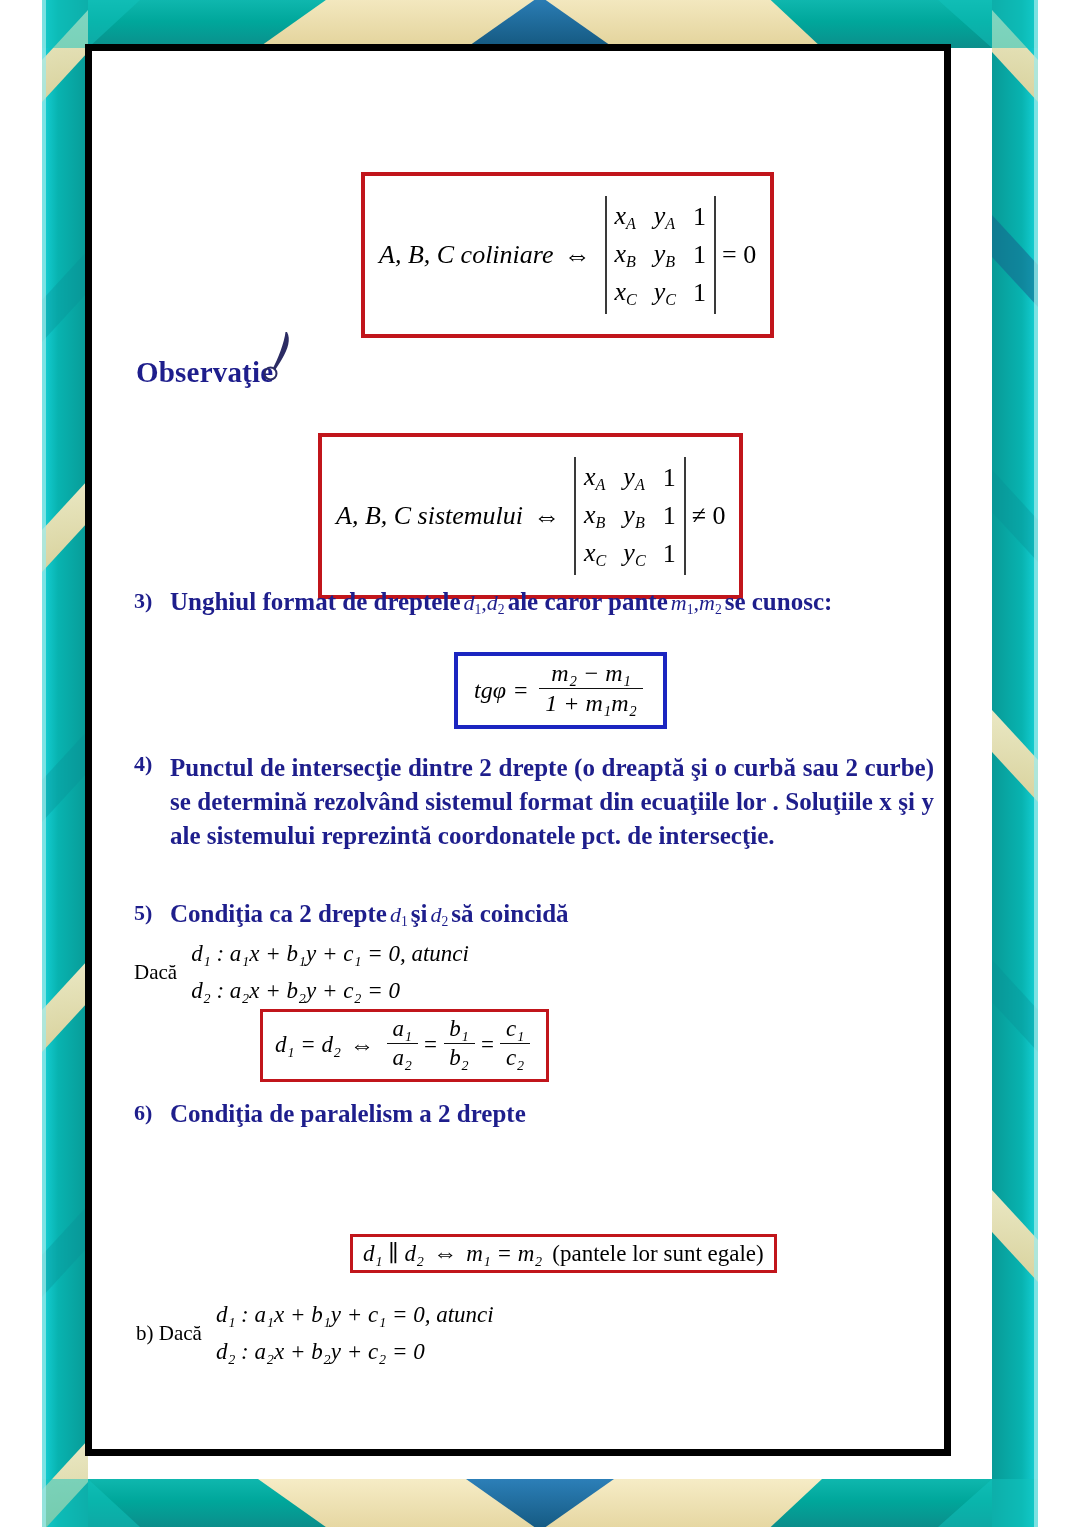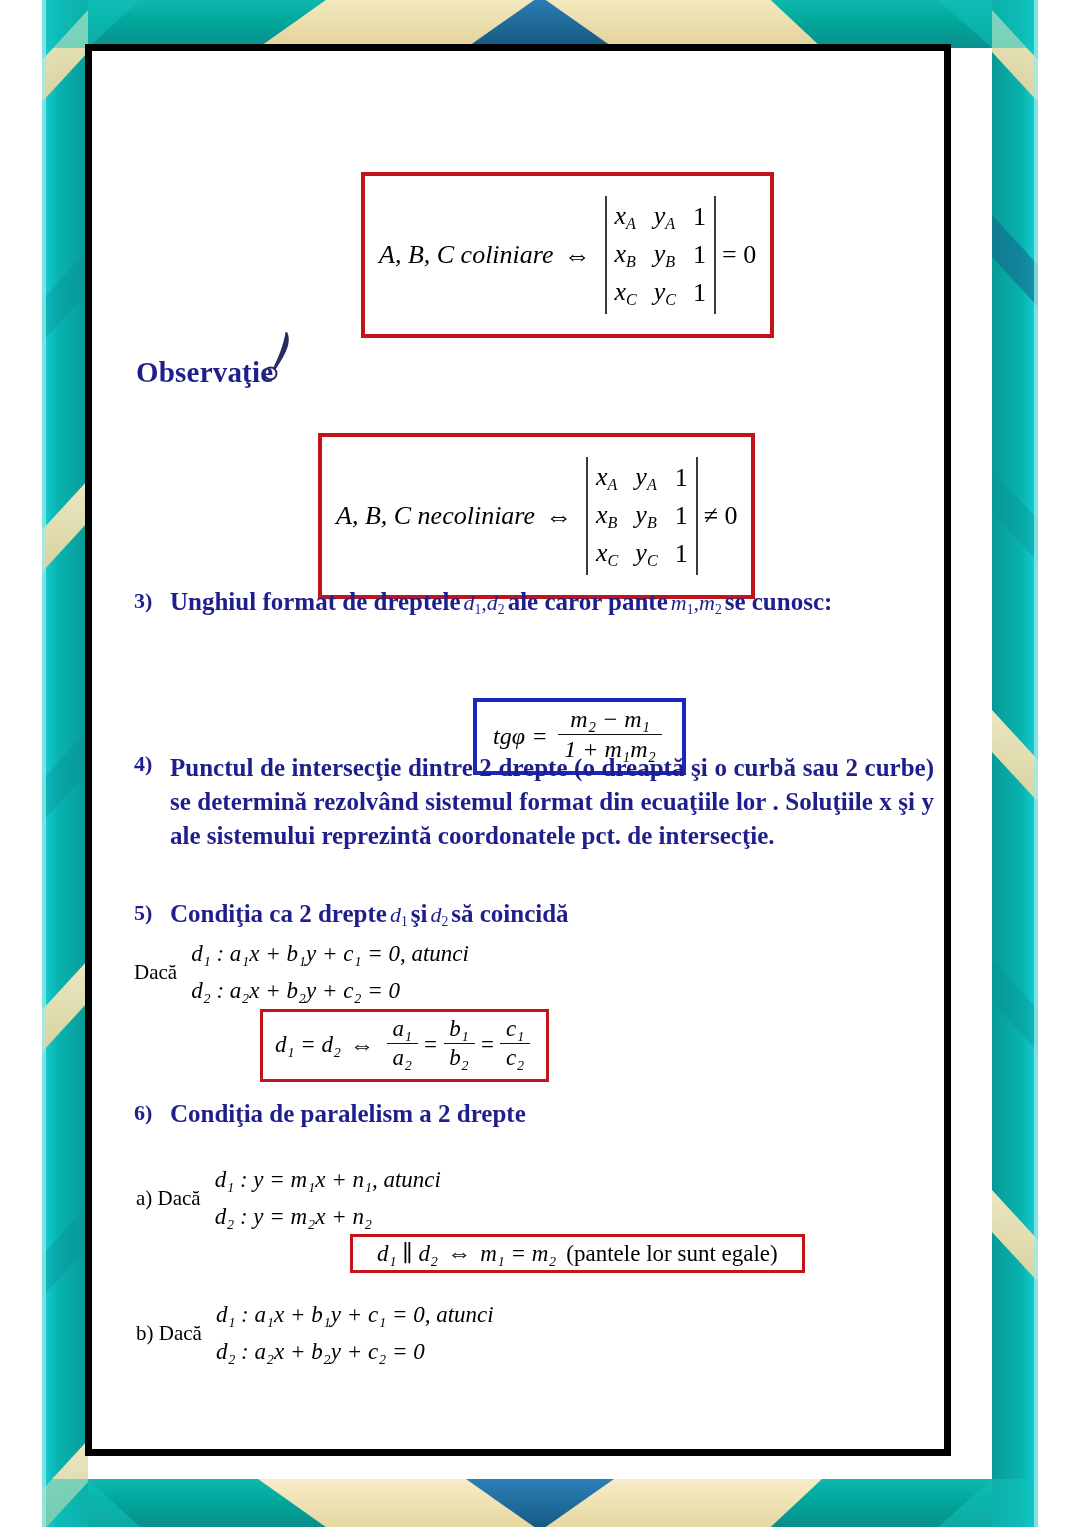--- a/index.html
+++ b/index.html
@@ -259,21 +259,21 @@
       <svg width="34" height="52" viewBox="0 0 34 52" xmlns="http://www.w3.org/2000/svg">
         <path d="M26 3 C30 10 27 20 21 30 C18 35 16 38 14.5 40.5 L12 39 C14 35 17 29 19.5 22 C22 15 24 8 24.5 3 Z" fill="#2b2b63"></path>
         <circle cx="9.5" cy="44.5" r="6" fill="none" stroke="#2b2b63" stroke-width="2"></circle>
       </svg>
     </span>
   </div>
 
   <div class="abs-el" style="left:226px; top:382px;">
     <div class="boxred">
       <span style="display:inline-flex; align-items:center; font-size:26px;">
-        <span class="mi">A, B, C  necoliniare</span>
+        <span class="mi">A, B, C  sistemului</span>
         <span class="op" style="font-size:27px; padding:0 10px;">⇔</span>
         <span class="det">
           <table>
             <tbody>
                   <tr>
               <td><span class="mi">x</span><span class="sub">A</span></td>
               <td><span class="mi">y</span><span class="sub">A</span></td>
               <td class="lastcol">1</td>
             </tr>
             <tr>
@@ -292,21 +292,21 @@
         <span style="font-style:normal; padding-left:2px;">≠ 0</span>
       </span>
     </div>
   </div>
 
   <div class="abs-el numitem" style="left:42px; top:537px; width:790px;">
     <span class="marker">3)</span>
     <span class="body">Unghiul format de dreptele<span class="inl-math">d<span class="subn">1</span>,d<span class="subn">2</span></span>ale caror pante<span class="inl-math">m<span class="subn">1</span>,m<span class="subn">2</span></span>se cunosc:</span>
   </div>
 
-  <div class="abs-el" style="left:381px; top:601px;margin-top:46px;">
+  <div class="abs-el" style="left:362px; top:601px;">
     <div class="boxblue">
       <span style="display:inline-flex; align-items:center; font-size:24px;">
         <span class="mi">tgφ</span>
         <span class="op" style="padding:0 8px;">=</span>
         <span class="frac">
           <span class="num mi">m₂ − m₁</span>
           <span class="den mi">1 + m₁m₂</span>
         </span>
       </span>
     </div>
@@ -351,30 +351,23 @@
         </span>
       </span>
     </div>
   </div>
 
   <div class="abs-el numitem" style="left:42px; top:1049px; width:700px;">
     <span class="marker">6)</span>
     <span class="body">Condiţia de paralelism a 2 drepte</span>
   </div>
 
-  <div class="abs-el daca-row" style="left:44px; top:1110px;">
-    <span class="daca-lbl">a) Dacă</span>
-    <span class="eqs">
-      <span class="eq mi" style="display:block;">d₁ : y = m₁x + n₁, atunci</span>
-      <span class="eq mi" style="display:block;">d₂ : y = m₂x + n₂</span>
-    </span>
-  </div>
 
   <div class="abs-el" style="left:258px; top:1183px;">
-    <div class="boxred thin" style="padding:3px 24px;">
+    <div class="boxred thin" style="padding:3px 10px;">
       <span style="display:inline-flex; align-items:center; font-size:23px;">
         <span class="mi">d₁ ∥ d₂</span>
         <span class="op" style="padding:0 9px; font-size:24px;">⇔</span>
         <span class="mi">m₁ = m₂</span>
         <span style="font-style:normal; padding-left:10px;">(pantele lor sunt egale)</span>
       </span>
     </div>
   </div>
 
   <div class="abs-el daca-row" style="left:44px; top:1245px;">

